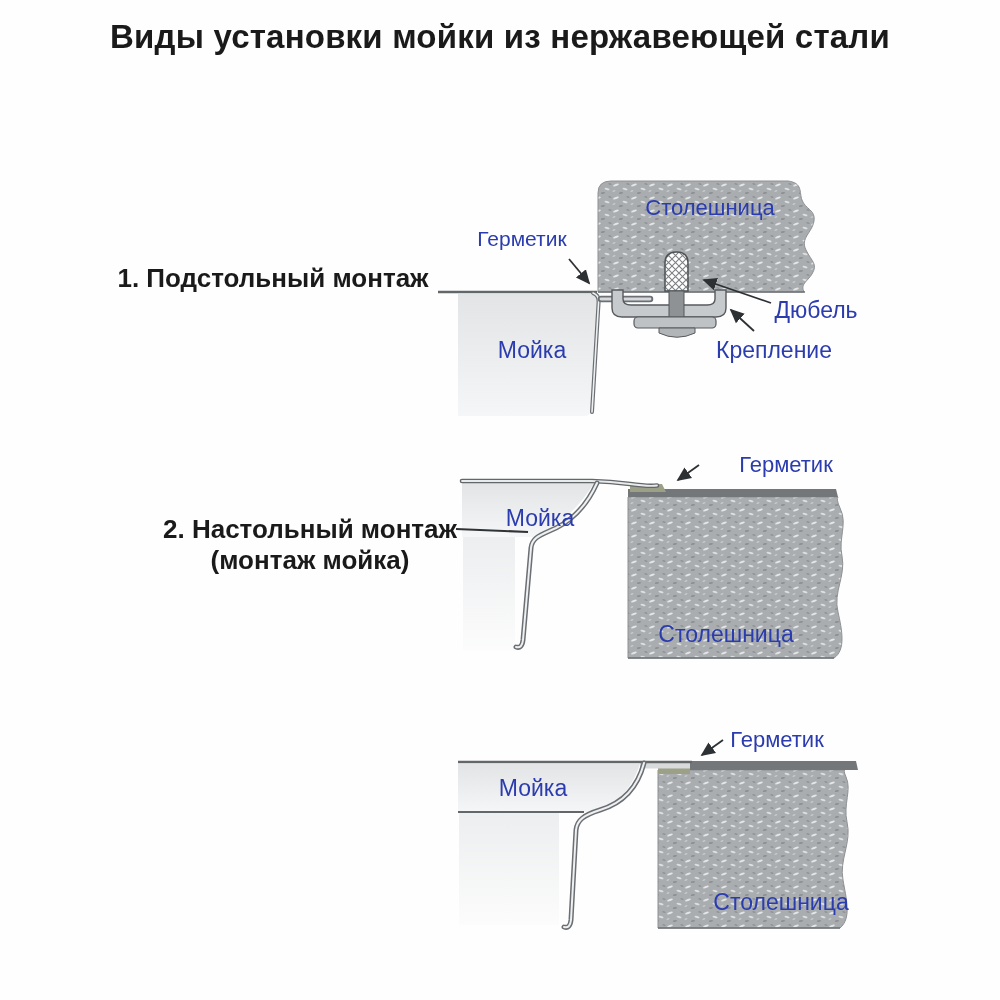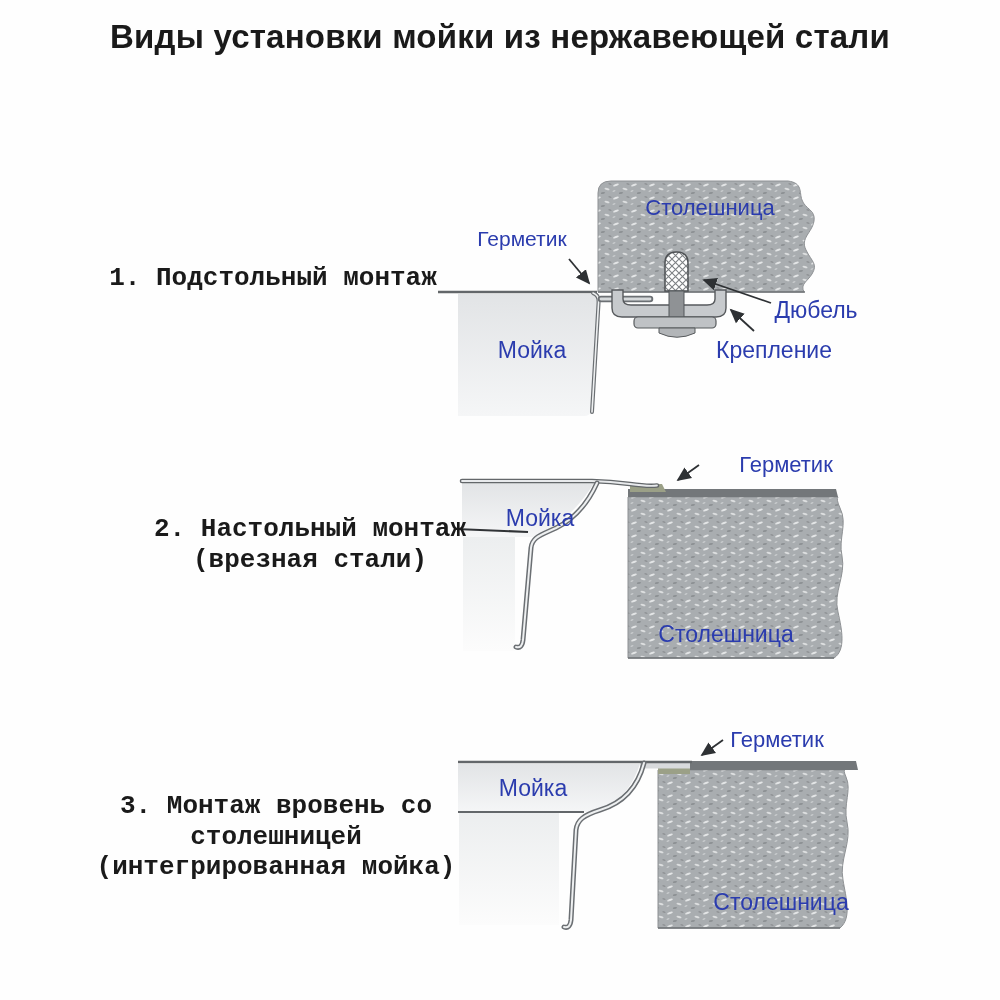--- a/index.html
+++ b/index.html
@@ -21,21 +21,21 @@
     position:absolute;left:0;top:18px;width:1000px;
     text-align:center;font-size:33px;font-weight:bold;
     color:var(--heading-black);letter-spacing:.2px;
     white-space:nowrap;
   }
   .sec-heading{
     position:absolute;text-align:center;
     font-size:26px;font-weight:bold;color:var(--heading-black);
     line-height:1.18;
   }
-  .sec-heading .hl{display:block;font-family:Liberation Mono, monospace;}
+  .sec-heading .hl{display:block;}
   #sec1-heading{left:53px;top:263px;width:440px;text-align:center;}
   #sec2-heading{left:90px;top:514px;width:440px;}
   #sec3-heading{left:56px;top:791px;width:440px;}
   .blab{
     position:absolute;transform:translateX(-50%);
     color:var(--label-blue);font-weight:normal;white-space:nowrap;
   }
   .f21{font-size:21px;}
   .f22{font-size:22px;}
   .f23{font-size:23px;}
@@ -133,28 +133,23 @@
   <div class="labels">
 
     <div class="title">Виды установки мойки из нержавеющей стали</div>
 
     <div class="sec-heading" id="sec1-heading">
       <span class="hl">1. Подстольный монтаж</span>
     </div>
 
     <div class="sec-heading" id="sec2-heading">
       <span class="hl">2. Настольный монтаж</span>
-      <span class="hl">(врезная стали)</span>
+      <span class="hl">(монтаж мойка)</span>
     </div>
 
-    <div class="sec-heading" id="sec3-heading">
-      <span class="hl">3. Монтаж вровень со</span>
-      <span class="hl">столешницей</span>
-      <span class="hl">(интегрированная мойка)</span>
-    </div>
 
     <div class="blab f22" style="left:710px;top:195px;">Столешница</div>
     <div class="blab f21" style="left:522px;top:227px;">Герметик</div>
     <div class="blab f23" style="left:816px;top:297px;">Дюбель</div>
     <div class="blab f23" style="left:774px;top:337px;">Крепление</div>
     <div class="blab f23" style="left:532px;top:337px;">Мойка</div>
 
     <div class="blab f22" style="left:786px;top:452px;">Герметик</div>
     <div class="blab f23" style="left:540px;top:505px;">Мойка</div>
     <div class="blab f23" style="left:726px;top:621px;">Столешница</div>

